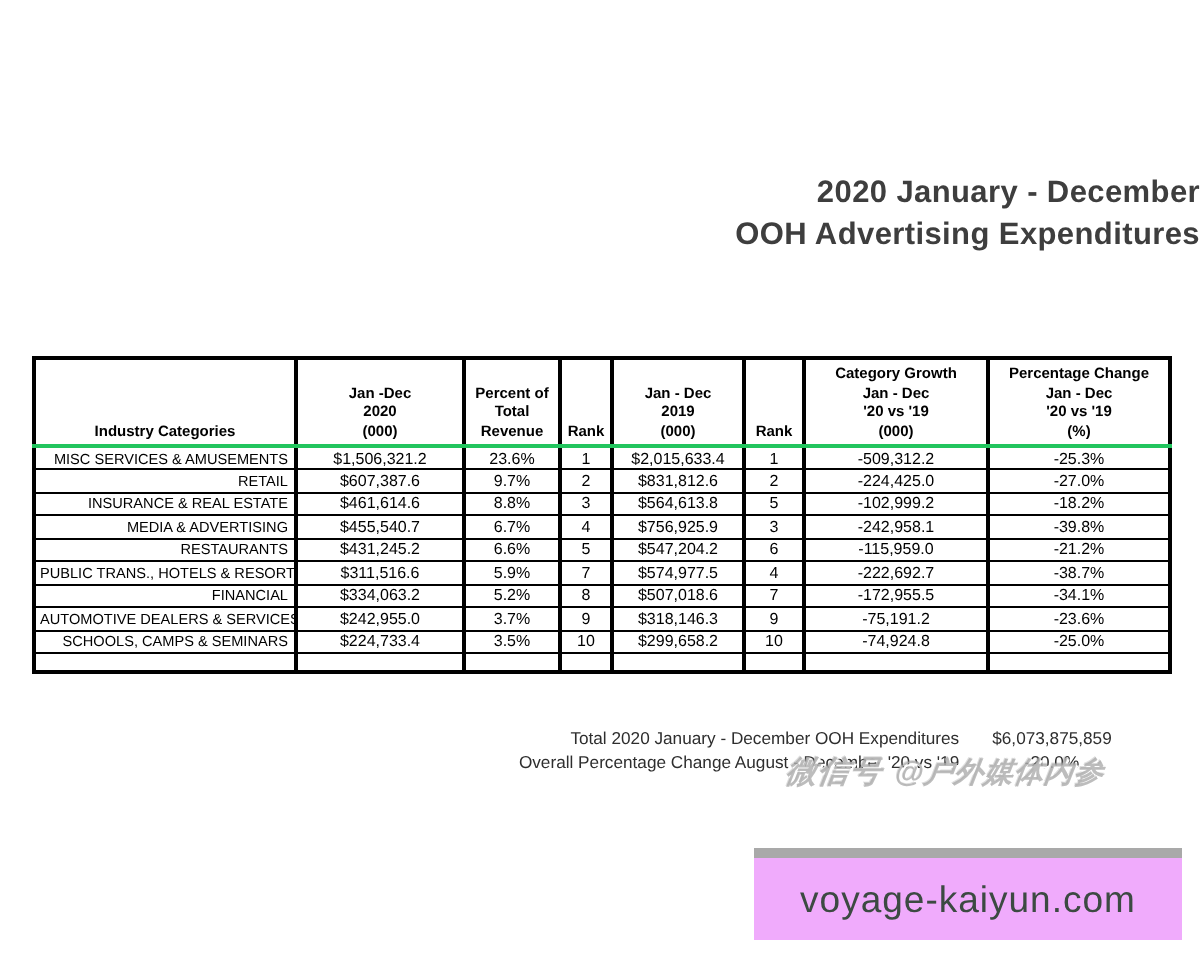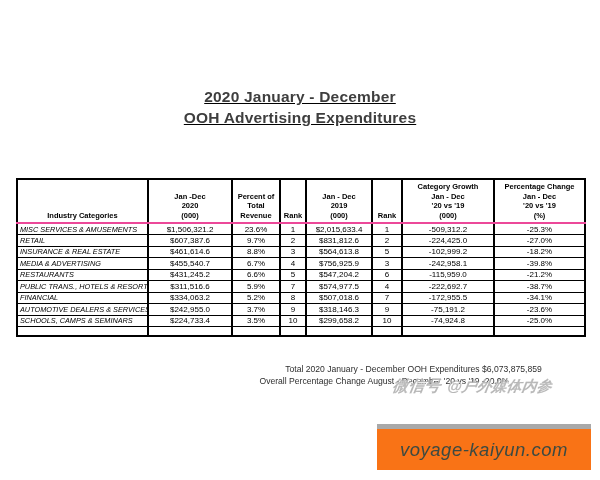--- a/index.html
+++ b/index.html
@@ -2,53 +2,53 @@
 <html><head>
 <meta charset="utf-8">
 <style>
   * { margin: 0; padding: 0; box-sizing: border-box; }
   html, body { width: 600px; height: 480px; background: #ffffff; overflow: hidden; }
   body { font-family: "Liberation Sans", sans-serif; position: relative; }
 
   .page { position: absolute; inset: 0; background: #fff; }
 
   
-  .title-block { position: absolute; top: 86px; left: 0; width: 600px; text-align: center; text-decoration: underline; }
+  .title-block { position: absolute; top: 86px; left: 0; width: 600px; text-align: right; }
   .title-line { font-size: 15.5px; font-weight: bold; color: #3e3e3e; line-height: 21px; letter-spacing: 0.2px; }
   .subtitle { font-size: 12.5px; color: #6b6b6b; line-height: 18px; margin-top: 2px; }
 
   
   table.main-table {
     position: absolute; left: 16px; top: 178px; width: 568px;
     border-collapse: collapse; table-layout: fixed;
     border: 2px solid #000; background: #fff;
   }
   .main-table th, .main-table td {
     border-right: 2px solid #000;
     border-bottom: 1px solid #000;
     color: #000; overflow: hidden; white-space: nowrap;
   }
   .main-table thead th {
-    border-bottom: 2px solid #ec4899;
+    border-bottom: 2px solid #22c55e;
     font-size: 7.5px; font-weight: bold; text-align: center;
     vertical-align: bottom; line-height: 9.5px; height: 40px; padding: 2px 1px;
   }
   .main-table tbody td { font-size: 8px; height: 11.5px; padding: 0 3px; vertical-align: middle; }
-  .main-table td.cat { font-size: 7.3px; text-align: left; padding-left: 2px; font-style: italic; }
+  .main-table td.cat { font-size: 7.3px; text-align: right; padding-left: 2px; }
   .main-table td.num { text-align: center; }
   .main-table td.ctr { text-align: center; }
   .main-table tr.spacer-row td { height: 9px; border-bottom: none; }
   .main-table tr.total-row td { height: 16px; border-bottom: none; font-size: 8.5px; }
   .main-table tr.total-row td.cat { font-size: 8.5px; }
   .acct { display: flex; justify-content: space-between; align-items: center; }
 
   
   .footer { position: absolute; top: 364px; right: 30px; text-align: right; z-index: 1; }
   .footer-line { font-size: 8.6px; color: #2e2e2e; line-height: 11.5px; }
-  .f-value { display: inline-block; width: 88px; text-align: left; }
+  .f-value { display: inline-block; width: 88px; text-align: center; }
 
   
   .watermark {
     position: absolute; left: 393px; top: 376px; z-index: 2;
     font-size: 14.5px; font-weight: bold; font-style: italic;
     color: rgba(172,172,172,0.8);
     text-shadow: 1px 1px 0 #ffffff, -0.5px -0.5px 0 rgba(120,120,120,0.25);
     transform: skewX(-8deg);
     letter-spacing: 0.5px; white-space: nowrap;
   }
@@ -209,17 +209,17 @@
       <span class="f-value">-20.0%</span>
     </div>
   </div>
 
   <div class="watermark">
     <span class="wm-logo">微信号</span>
     <span>@户外媒体内参</span>
   </div>
 
   <div class="badge-bar" id="badge-bar" style="background: rgb(169, 169, 169);"></div>
-  <div class="site-badge" id="site-badge" style="background: #f97316; font-style: italic;">
+  <div class="site-badge" id="site-badge" style="background: #f0abfc;">
     <span>voyage-kaiyun.com</span>
   </div>
 
 </div>
 
 </body></html>

